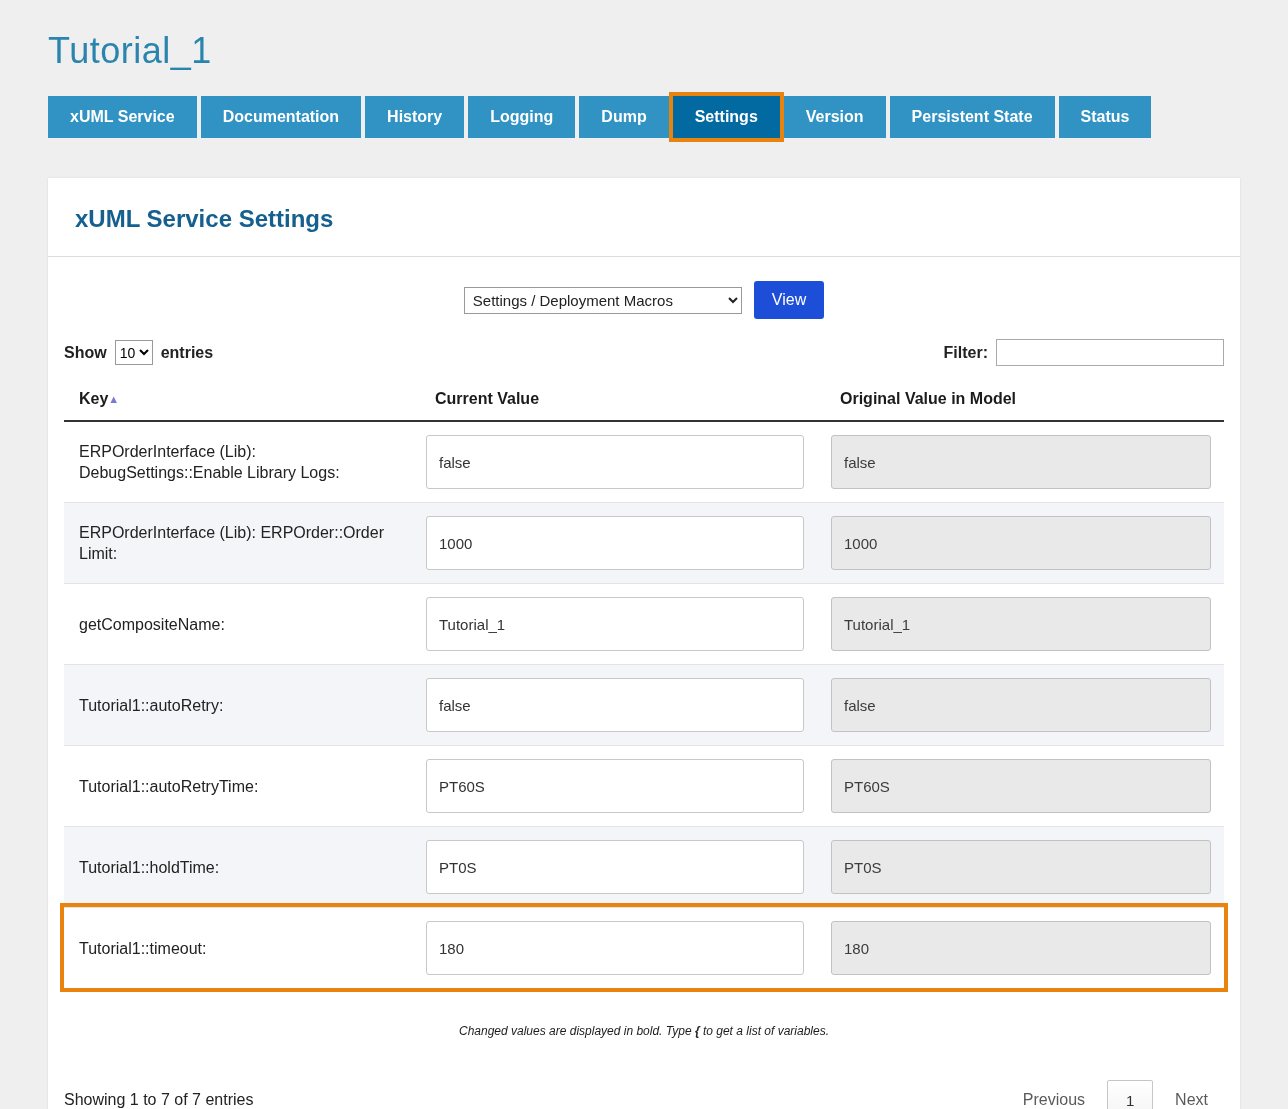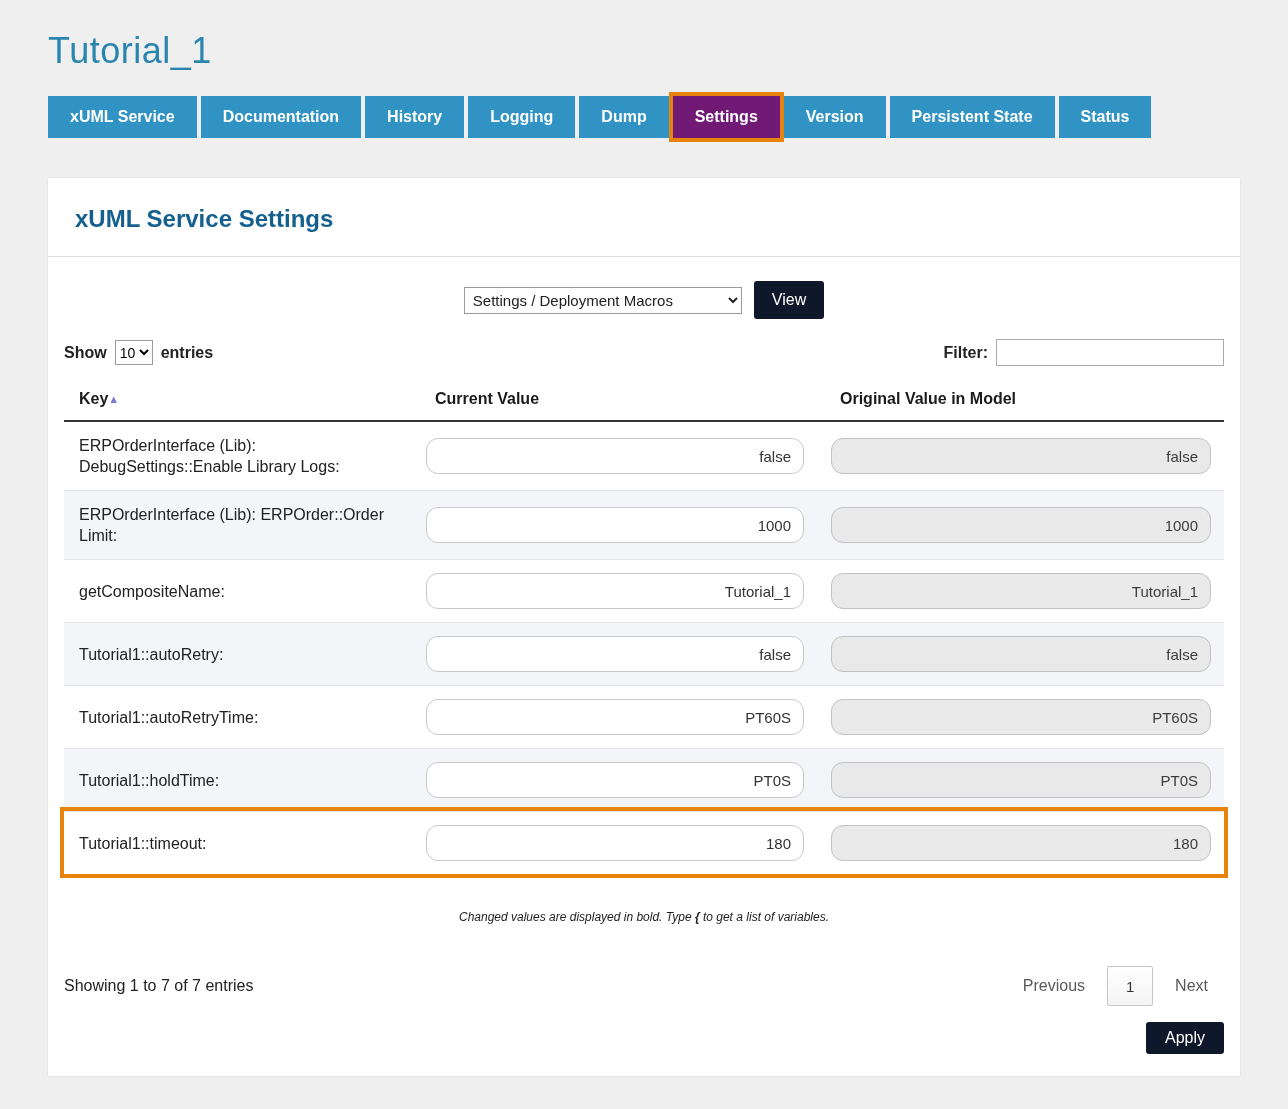--- a/index.html
+++ b/index.html
@@ -15,40 +15,40 @@
     font-size:36px; font-weight:400; color:#2a85ae; letter-spacing:0.5px;
     margin-bottom:24px;
   }
 
   
   .tab-bar { display:flex; gap:4px; margin-bottom:40px; }
   .tab {
     background:#3093c3; color:#fff; font-weight:700; font-size:16px;
     padding:12px 22px; cursor:pointer; white-space:nowrap; line-height:18px;
   }
-  .tab.active { background:#701a75; }
+  .tab.active { background:#0369a1; }
   .tab.highlighted { outline:4px solid #e8830e; position:relative; z-index:2; }
 
   
   .panel { background:#fff; box-shadow:0 0 2px rgba(0,0,0,0.10); padding-bottom:22px; }
   .panel-heading {
     font-size:24px; font-weight:700; color:#15608f;
     padding:27px 27px 23px;
   }
   .panel-divider { border-bottom:1px solid #ddd; }
 
   
   .toolbar { display:flex; justify-content:center; align-items:center; gap:12px; margin-top:24px; }
   .macro-select {
     width:278px; height:27px; font-size:15px; color:#222;
     border:1px solid #999; background:#fff; border-radius:0;
     font-family:inherit; padding:0 4px;
   }
   .btn-blue {
-    background:#0f172a; color:#fff; border:none; font-family:inherit;
+    background:#1d4ed8; color:#fff; border:none; font-family:inherit;
     font-size:16px; padding:0 18px; height:38px; border-radius:3px; cursor:pointer;
   }
   .btn-blue.export { margin-left:16px; }
 
   
   .list-controls {
     display:flex; justify-content:space-between; align-items:center;
     margin:20px 16px 0; font-size:16px;
   }
   .show-group, .filter-group { display:flex; align-items:center; gap:8px; }
@@ -75,22 +75,22 @@
 
   .trow {
     display:grid; grid-template-columns:362px 405px 1fr; align-items:center;
     padding:13px 0; border-top:1px solid #e4e4e4; background:#fff;
   }
   .trow:first-child { border-top:none; }
   .trow.odd { background:#f4f5f8; }
   .trow.highlight { outline:4px solid #e8830e; position:relative; z-index:2; }
   .cell.key { padding-left:15px; padding-right:20px; font-size:16px; color:#222; line-height:21px; }
   .val-input {
-    width:378px; height:36px; border:1px solid #c8c8c8; border-radius:12px;
-    font-family:inherit; font-size:15px; color:#333; padding:0 12px; background:#fff;text-align:right;
+    width:378px; height:54px; border:1px solid #c8c8c8; border-radius:3px;
+    font-family:inherit; font-size:15px; color:#333; padding:0 12px; background:#fff;
   }
   .cell.orig .val-input { width:380px; background:#e9e9e9; border-color:#c2c2c2; color:#3c3c3c; }
 
   
   .table-note {
     text-align:center; font-style:italic; font-size:12px; color:#1d1d1d;
     margin-top:36px;
   }
   .table-note .brace { font-weight:700; }
 

